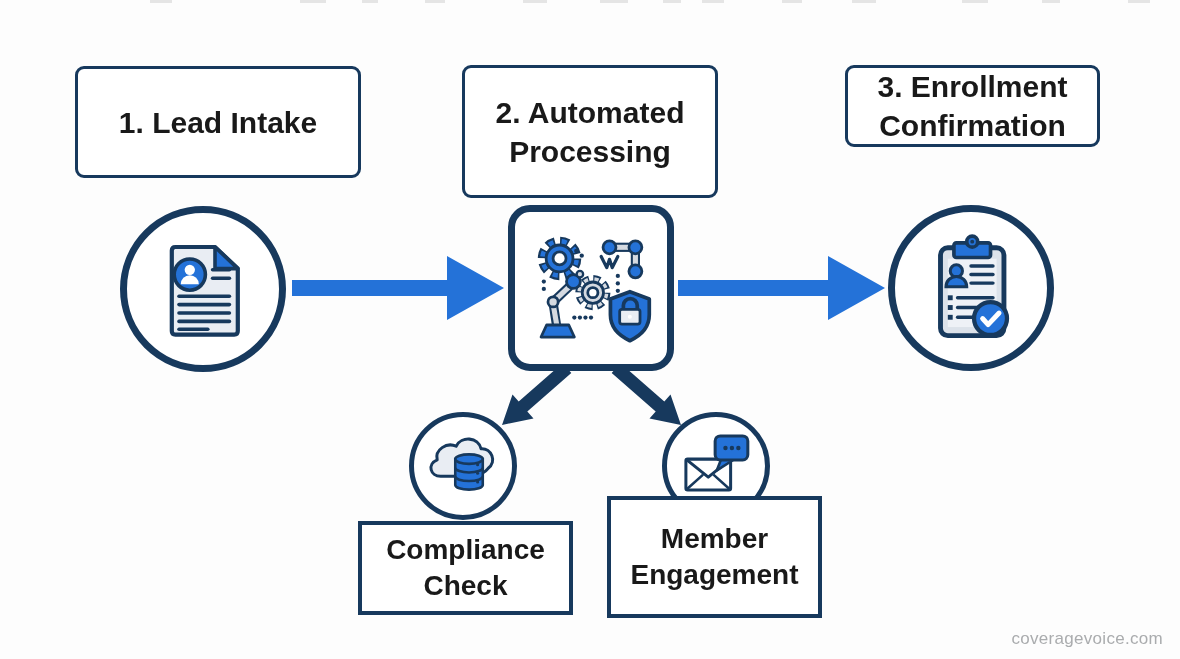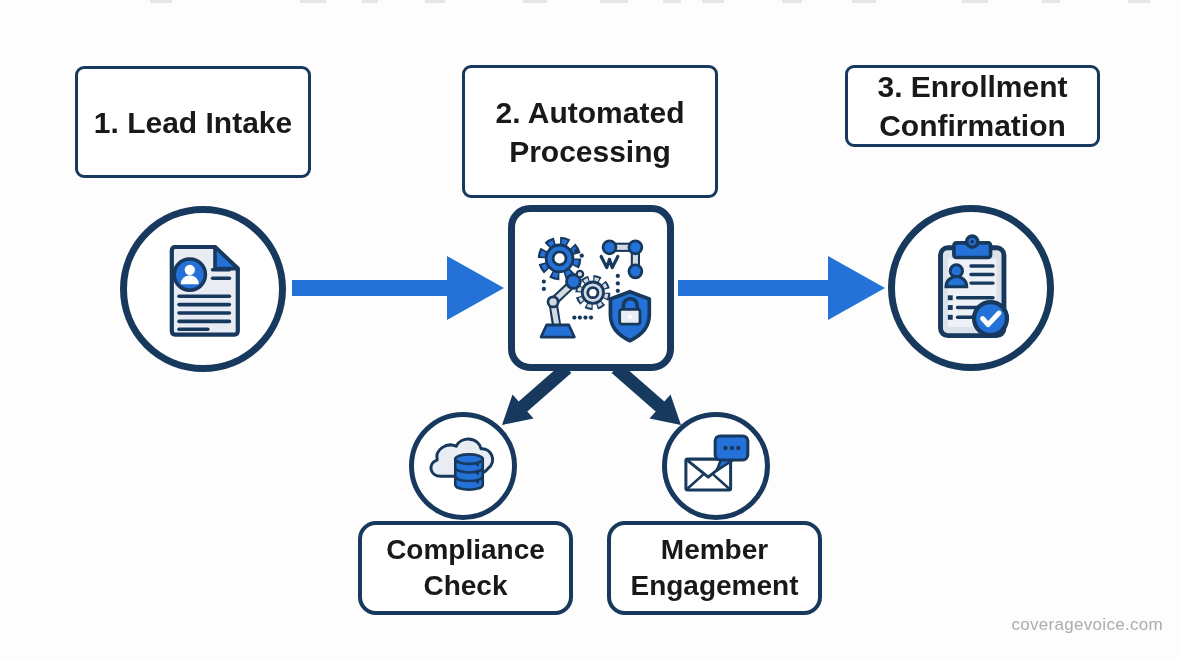--- a/index.html
+++ b/index.html
@@ -10,34 +10,34 @@
   html,body{ background:#fff; }
   body{ font-family:"Liberation Sans", sans-serif; }
   .canvas{ position:relative; width:1180px; height:659px; background:var(--background); overflow:hidden; }
 
   .label-box{
     position:absolute; background:#fff; border:3px solid var(--navy); border-radius:9px;
     display:flex; align-items:center; justify-content:center; text-align:center;
     font-weight:700; color:var(--text); z-index:5; padding:4px 10px;
   }
   .step-box{ font-size:30px; line-height:1.3; }
-  .branch-box{ font-size:28px; line-height:1.28; border-width:4px; border-radius:18px; }
+  .branch-box{ font-size:28px; line-height:1.28; border-width:4px; border-radius:0; }
 
   .shape{
     position:absolute; background:#fff; border:7px solid var(--navy);
     display:flex; align-items:center; justify-content:center; z-index:3;
   }
   .circle{ border-radius:50%; }
   .small-circle{ border-width:5px; z-index:2; }
   .square{ border-radius:22px; }
 
   .arrows{ position:absolute; left:0; top:0; z-index:1; }
 
   .watermark{
-    position:absolute; right:17px; bottom:24px; font-size:17px;
+    position:absolute; right:17px; bottom:10px; font-size:17px;
     color:var(--watermark); letter-spacing:.3px; z-index:6;
   }
 
   .artifact{ position:absolute; top:0; height:3px; background:#d2d2d2; opacity:.55; }
 
   
   .fn{fill:var(--navy)} .fb{fill:var(--blue)} .fl{fill:var(--icon-light)}
   .fg{fill:var(--icon-gray)} .fw{fill:#fff} .fpage{fill:#eef1f6}
   .sn{stroke:var(--navy)} .sb{stroke:var(--blue)} .sg{stroke:var(--icon-gray)}
   .sw{stroke:#fff} .nofill{fill:none}
@@ -63,21 +63,21 @@
     <span class="artifact" style="left:1128px;width:22px"></span>
   </div>
 
   <svg class="arrows" width="1180" height="659" viewBox="0 0 1180 659">
     <polygon class="fb" points="292,280 447,280 447,256 504,288 447,320 447,296 292,296"></polygon>
     <polygon class="fb" points="678,280 828,280 828,256 885,288 828,320 828,296 678,296"></polygon>
     <polygon class="fn" points="562.7,363.1 518.7,401.6 512.5,394.5 502,425 533.5,418.5 527.3,411.4 571.3,372.9"></polygon>
     <polygon class="fn" points="620.3,363.1 664.3,401.6 670.5,394.5 681,425 649.5,418.5 655.7,411.4 611.7,372.9"></polygon>
   </svg>
 
-  <div class="label-box step-box" style="left:75px;top:66px;width:236px;height:112px">
+  <div class="label-box step-box" style="left:75px;top:66px;width:286px;height:112px">
     <span>1. Lead Intake</span>
   </div>
   <div class="label-box step-box" style="left:462px;top:65px;width:256px;height:133px">
     <span>2. Automated Processing</span>
   </div>
   <div class="label-box step-box" style="left:845px;top:65px;width:255px;height:82px">
     <span>3. Enrollment Confirmation</span>
   </div>
 
   <div class="shape circle" style="left:120px;top:206px;width:166px;height:166px">
@@ -220,19 +220,19 @@
         <circle class="fn" cx="61" cy="29" r="2.6"></circle>
         <circle class="fn" cx="68.5" cy="29" r="2.6"></circle>
         <circle class="fn" cx="76" cy="29" r="2.6"></circle>
       </g>
     </svg>
   </div>
 
   <div class="label-box branch-box" style="left:358px;top:521px;width:215px;height:94px">
     <span>Compliance Check</span>
   </div>
-  <div class="label-box branch-box" style="left:607px;top:521px;width:215px;height:94px">
+  <div class="label-box branch-box" style="left:607px;top:496px;width:215px;height:122px">
     <span>Member Engagement</span>
   </div>
 
   <div class="watermark">coveragevoice.com</div>
 
 </div>
 
 </body></html>

